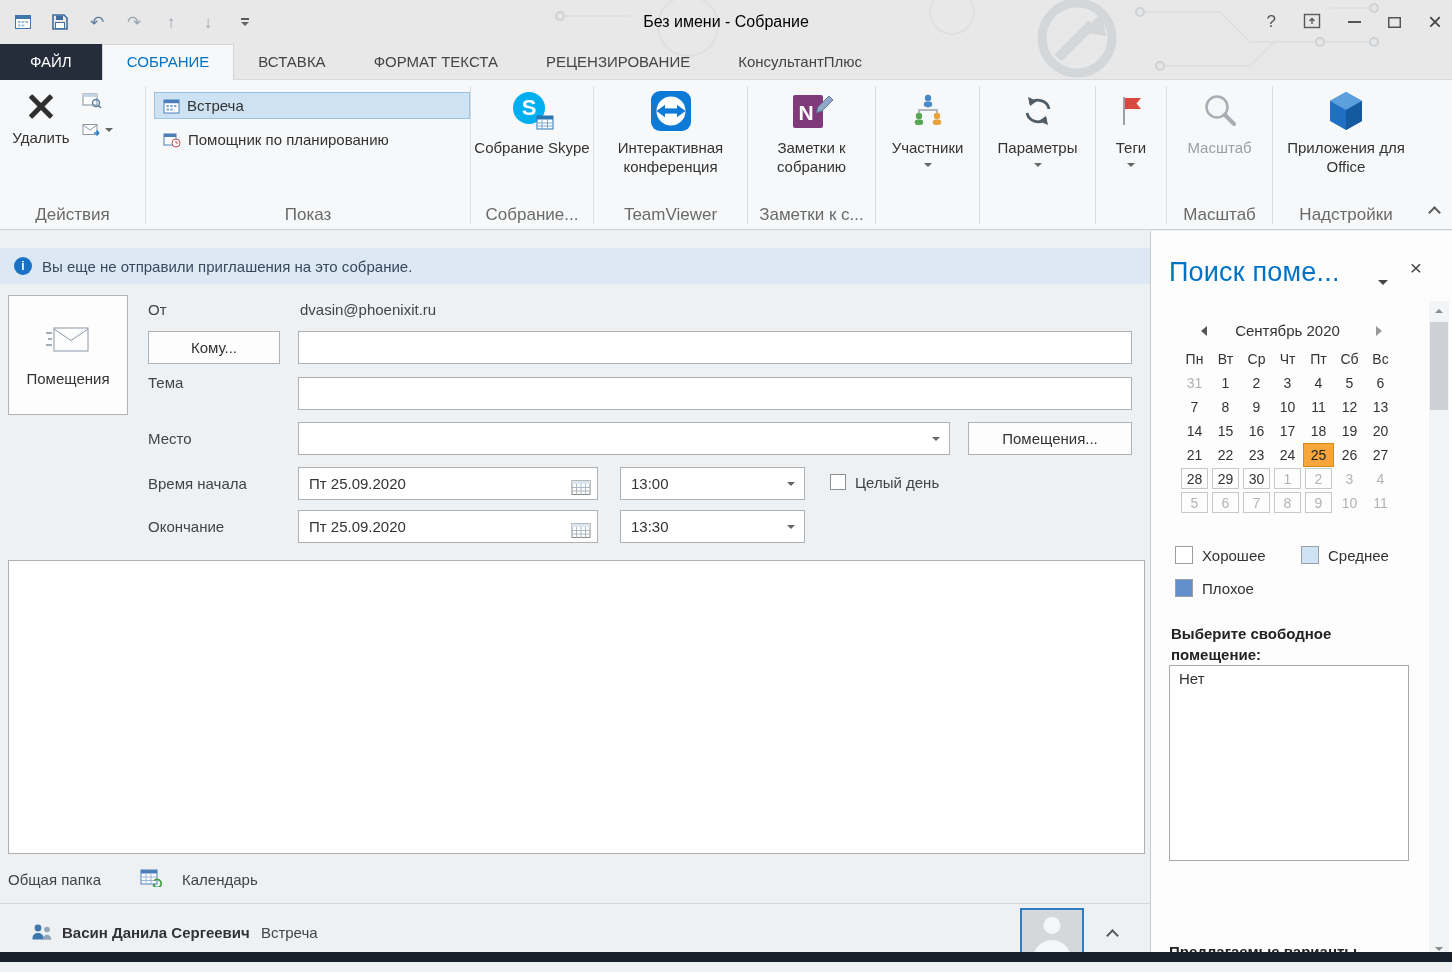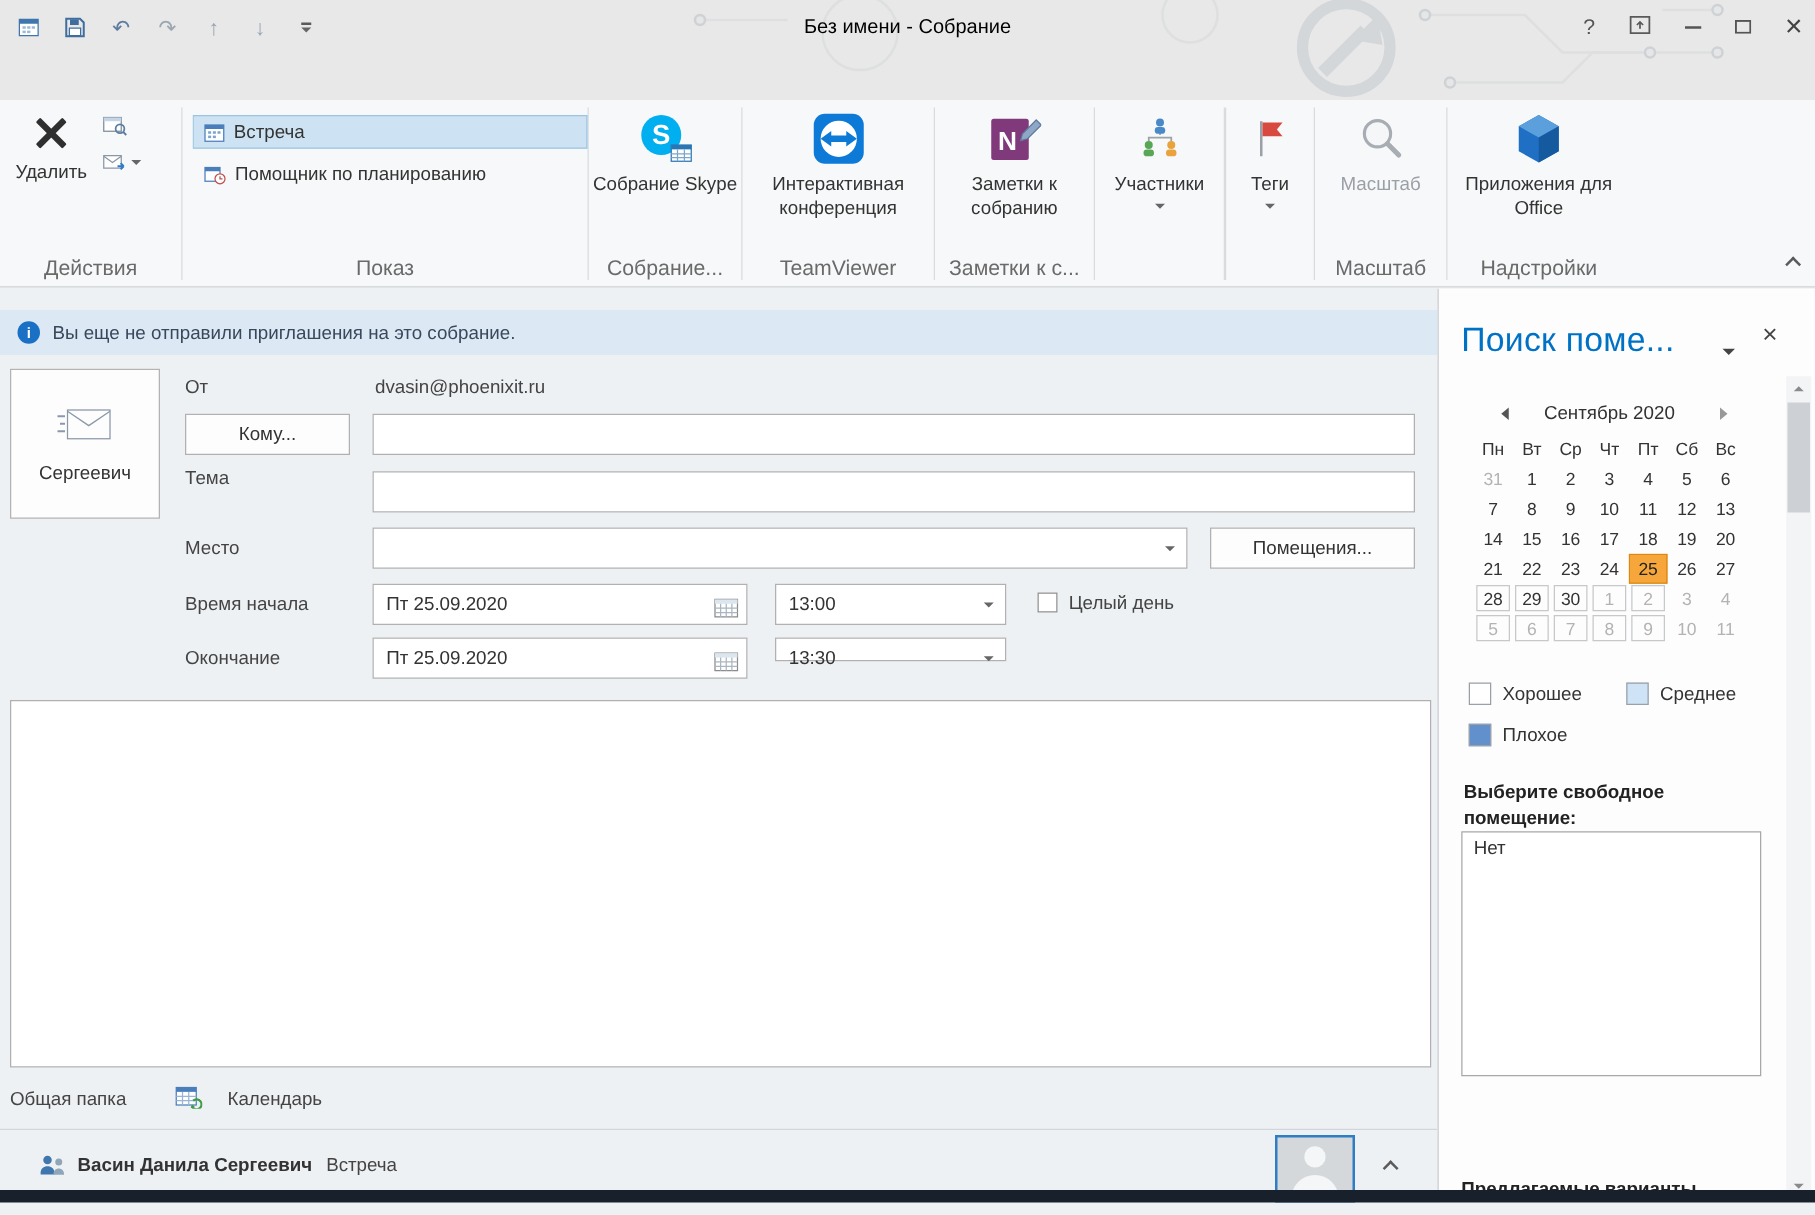--- a/index.html
+++ b/index.html
@@ -188,20 +188,28 @@
         <span class="min-bar"></span>
         <span>
           <svg width="13" height="11" viewBox="0 0 13 11">
               <rect x="0.75" y="0.75" width="11.5" height="9.5" fill="none" stroke="#555" stroke-width="1.5"></rect>
             </svg>
         </span>
         <span class="close-glyph">×</span>
       </div>
     </div>
 
+    <nav class="tabrow">
+      <div class="tab tab-file">ФАЙЛ</div>
+      <div class="tab active">СОБРАНИЕ</div>
+      <div class="tab">ВСТАВКА</div>
+      <div class="tab">ФОРМАТ ТЕКСТА</div>
+      <div class="tab">РЕЦЕНЗИРОВАНИЕ</div>
+      <div class="tab">КонсультантПлюс</div>
+    </nav>
   </div>
 
   <section class="ribbon">
 
     <div class="rgroup" style="width:145px">
       <div class="g-body actions-body">
         <div class="del-btn">
           <span class="x-icon">
               <i></i>
               <i></i>
@@ -330,20 +338,37 @@
               </svg>
           </span>
           <span class="bb-label">Участники</span>
           <i class="dd"></i>
         </div>
       </div>
       <div class="g-label"></div>
     </div>
     <i class="vsep"></i>
 
+    <div class="rgroup" style="width:115px">
+      <div class="g-body">
+        <div class="big-btn">
+          <span class="bb-icon">
+            <svg width="36" height="34" viewBox="0 0 36 34">
+                <path d="M29 15a11 11 0 0 0-19-5" fill="none" stroke="#4f5b66" stroke-width="2.8"></path>
+                <polygon points="8,3 10,12 17,7" fill="#4f5b66"></polygon>
+                <path d="M7 19a11 11 0 0 0 19 5" fill="none" stroke="#4f5b66" stroke-width="2.8"></path>
+                <polygon points="28,31 26,22 19,27" fill="#4f5b66"></polygon>
+              </svg>
+          </span>
+          <span class="bb-label">Параметры</span>
+          <i class="dd"></i>
+        </div>
+      </div>
+      <div class="g-label"></div>
+    </div>
     <i class="vsep"></i>
 
     <div class="rgroup" style="width:70px">
       <div class="g-body">
         <div class="big-btn">
           <span class="bb-icon">
             <svg width="26" height="34" viewBox="0 0 26 34">
                 <line x1="6" y1="3" x2="6" y2="31" stroke="#9aa0a6" stroke-width="2"></line>
                 <path d="M7 4h16l-4.5 5.5L23 15H7z" fill="#d84a3f"></path>
               </svg>
@@ -405,21 +430,21 @@
             <g stroke="#8a98a8" fill="#fdfdfd">
               <rect x="9" y="5" width="34" height="23"></rect>
               <path d="M9 6l17 11.5L43 6" fill="none"></path>
             </g>
             <g stroke="#8a98a8" stroke-width="1.6">
               <line x1="1" y1="10" x2="7" y2="10"></line>
               <line x1="3" y1="16" x2="7" y2="16"></line>
               <line x1="1" y1="22" x2="7" y2="22"></line>
             </g>
           </svg>
-        <span>Сергеевич</span>
+        <span>Помещения</span>
       </div>
 
       <span class="f-label" style="top:70px">От</span>
       <span class="f-text" style="left:300px;top:70px">dvasin@phoenixit.ru</span>
 
       <div class="btn" style="left:148px;top:100px;width:132px;height:33px">Кому...</div>
       <div class="tbox" style="left:298px;top:100px;width:834px;height:33px"></div>
 
       <span class="f-label" style="top:143px">Тема</span>
       <div class="tbox" style="left:298px;top:146px;width:834px;height:33px"></div>
@@ -465,21 +490,21 @@
               <g stroke="#aab6c2">
                 <line x1="1" y1="8.5" x2="19" y2="8.5"></line>
                 <line x1="1" y1="12" x2="19" y2="12"></line>
                 <line x1="5.5" y1="5" x2="5.5" y2="15.5"></line>
                 <line x1="10" y1="5" x2="10" y2="15.5"></line>
                 <line x1="14.5" y1="5" x2="14.5" y2="15.5"></line>
               </g>
             </svg>
         </span>
       </div>
-      <div class="tbox combo" style="left:620px;top:279px;width:185px;height:19px">
+      <div class="tbox combo" style="left:620px;top:279px;width:185px;height:33px">
         <span>13:30</span>
         <i class="dd"></i>
       </div>
 
       <div class="body-area"></div>
 
       <span class="f-text" style="left:8px;top:640px">Общая папка</span>
       <span style="position:absolute;left:140px;top:637px">
         <svg width="22" height="19" viewBox="0 0 22 19">
             <rect x="1" y="2" width="16" height="14" fill="#fff" stroke="#4a7ebb"></rect>

